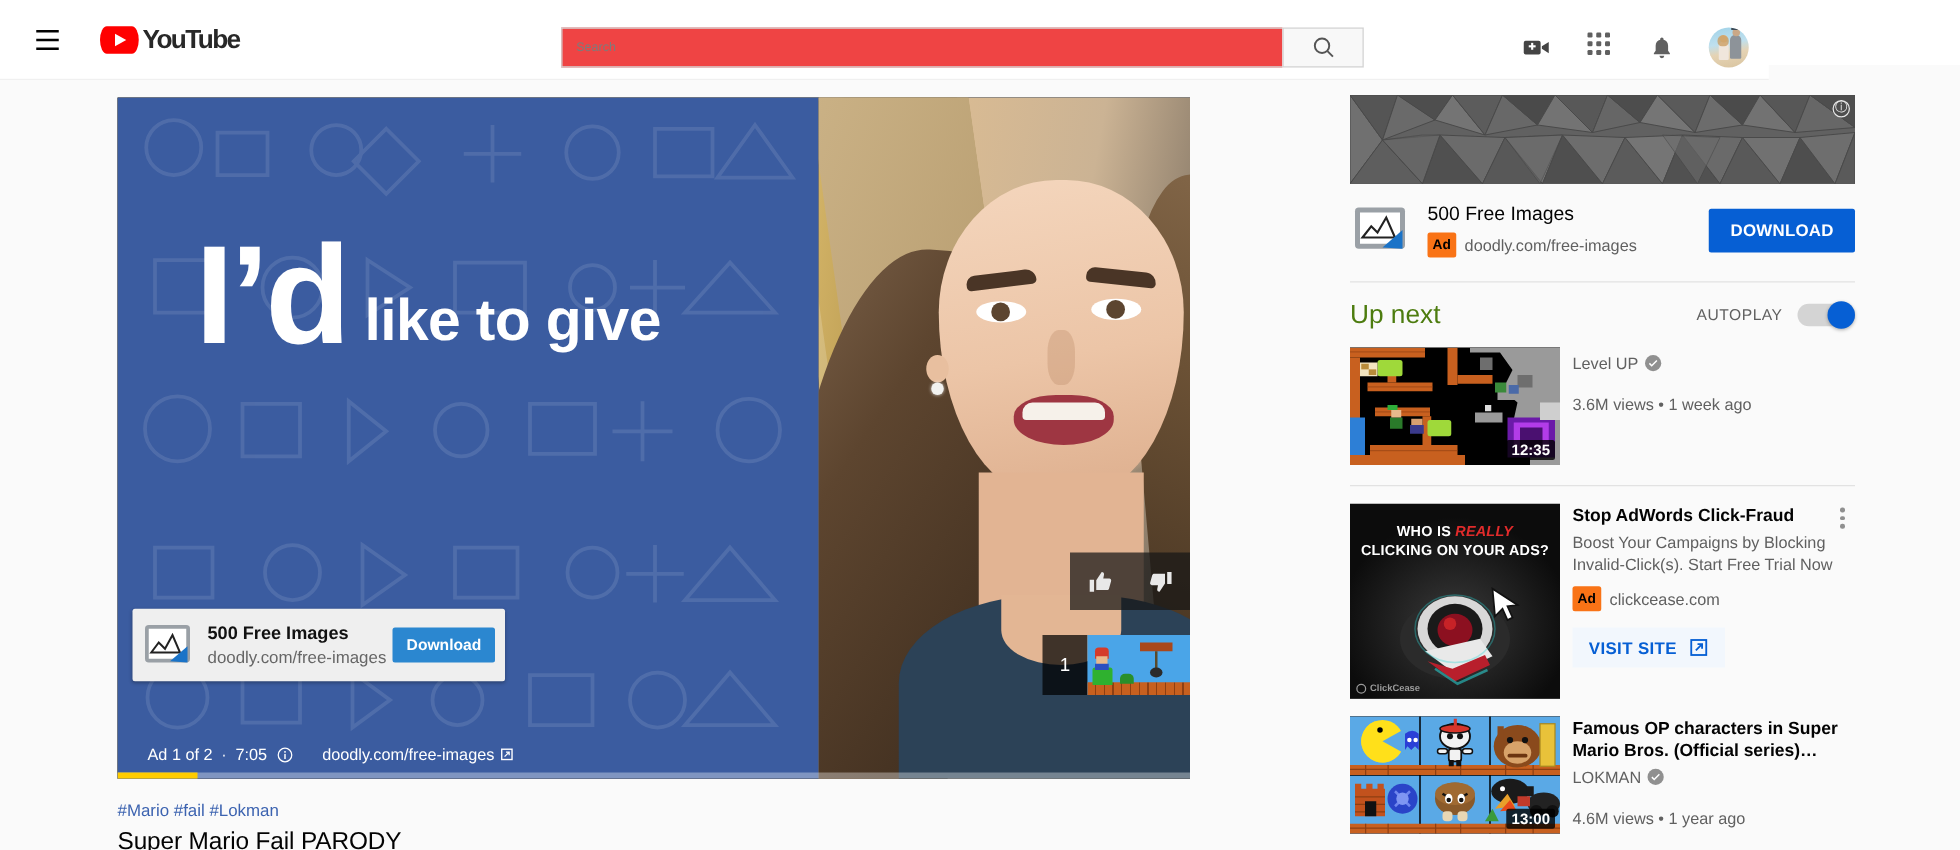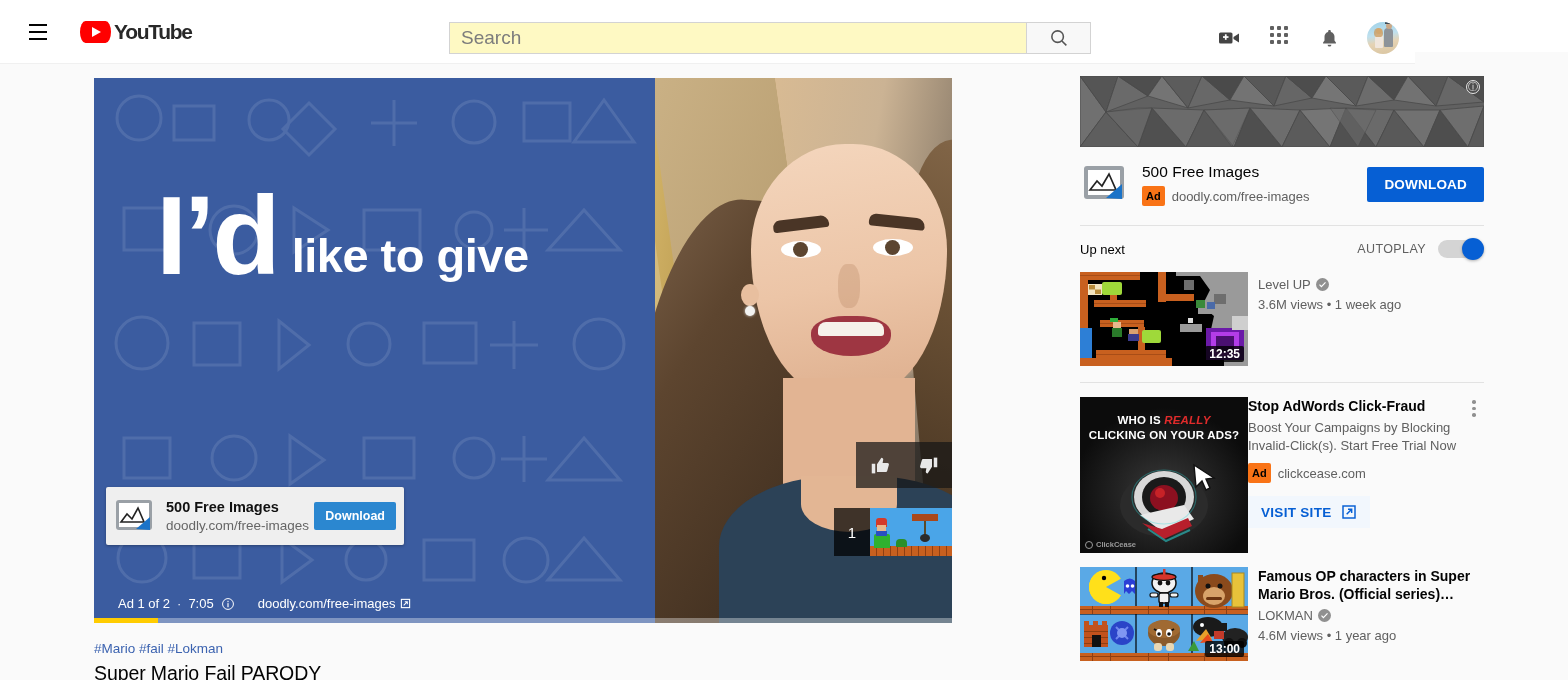--- a/index.html
+++ b/index.html
@@ -42,23 +42,23 @@
   .yt-word {
     font-size: 21px; font-weight: bold; letter-spacing: -1.3px;
     margin-left: 3px; color: #282828;
   }
 
   .mh-search { position: absolute; left: 449px; top: 10px; display: flex; }
   .search-box {
     width: 577px; height: 32px;
     border: 1px solid #d3d3d3; border-right: none;
     padding: 0 6px 0 11px;
-    font-size: 19px; color: #333;
+    font-size: 10px; color: #333;
     font-family: "Liberation Sans", sans-serif;
-    outline: none; background: #fef9c3;
+    outline: none; background: #ef4444;
   }
   .search-box::placeholder { color: #7c7c7c; }
   .search-btn {
     width: 65px; height: 32px;
     border: 1px solid #d3d3d3; background: #f8f8f8;
     display: flex; align-items: center; justify-content: center;
     cursor: pointer;
   }
 
   .mh-right {
@@ -249,21 +249,21 @@
   .btn-download {
     background: #065fd4; color: #fff; font-size: 13.5px; font-weight: bold;
     padding: 10px 17px; border: none; border-radius: 2px; cursor: pointer;
     letter-spacing: .2px; font-family: "Liberation Sans", sans-serif;
   }
 
   .upnext-head {
     display: flex; align-items: center; justify-content: space-between;
     border-top: 1px solid #e2e2e2; padding-top: 14px; margin-top: 2px;
   }
-  .upnext-title { font-size: 13px; color: #000000; }
+  .upnext-title { font-size: 21px; color: #4d7c0f; }
   .autoplay-wrap { display: flex; align-items: center; gap: 12px; }
   .autoplay-label { font-size: 12.5px; color: #606060; letter-spacing: .4px; }
   .toggle {
     width: 46px; height: 18px; border-radius: 9px; background: #d4d4d4;
     position: relative; cursor: pointer;
   }
   .toggle .knob {
     position: absolute; right: 0; top: -2px; width: 22px; height: 22px;
     border-radius: 50%; background: #065fd4; box-shadow: 0 1px 3px rgba(0,0,0,.3);
   }
@@ -271,29 +271,29 @@
   .rel-item { display: flex; padding: 14px 0 0 0; cursor: pointer; }
   .rel-thumb { width: 168px; height: 94px; flex: none; position: relative; overflow: hidden; background: #111; }
   .rel-dur {
     position: absolute; right: 4px; bottom: 4px;
     background: rgba(0,0,0,.8); color: #fff; font-size: 12px;
     font-weight: bold; padding: 1px 4px; border-radius: 2px;
   }
   .rel-meta { margin-left: 10px; flex: 1; min-width: 0; }
   .rel-title { font-size: 14px; font-weight: bold; color: #030303; line-height: 18px; }
   .rel-chan { font-size: 13px; color: #606060; margin-top: 5px; display: flex; align-items: center; gap: 5px; }
-  .rel-stats { font-size: 13px; color: #606060; margin-top: 5px; }
+  .rel-stats { font-size: 13px; color: #606060; margin-top: 18px; }
   .verified {
     width: 13px; height: 13px; border-radius: 50%; background: #909090;
     display: inline-flex; align-items: center; justify-content: center; flex: none;
   }
 
   .adbox { display: flex; padding: 14px 0 0 0; }
   .adbox-thumb { width: 168px; height: 156px; flex: none; position: relative; overflow: hidden; background: #101010; }
-  .adbox-meta { flex: 1; min-width: 0; position: relative; }
+  .adbox-meta { margin-left: 10px; flex: 1; min-width: 0; position: relative; }
   .adbox-title { font-size: 14px; font-weight: bold; color: #030303; line-height: 18px; padding-right: 22px; }
   .adbox-desc { font-size: 13px; color: #606060; line-height: 18px; margin-top: 4px; }
   .adbox-sub { display: flex; align-items: center; gap: 7px; margin-top: 8px; }
   .btn-visit {
     margin-top: 13px; display: inline-flex; align-items: center; gap: 9px;
     color: #065fd4; font-size: 13.5px; font-weight: bold; letter-spacing: .3px;
     background: #f2f7fd; border: none; padding: 8px 13px; cursor: pointer;
     font-family: "Liberation Sans", sans-serif;
   }
   .kebab { position: absolute; right: 0; top: 0; width: 20px; cursor: pointer; display: flex; flex-direction: column; align-items: center; gap: 3px; padding-top: 3px; }

